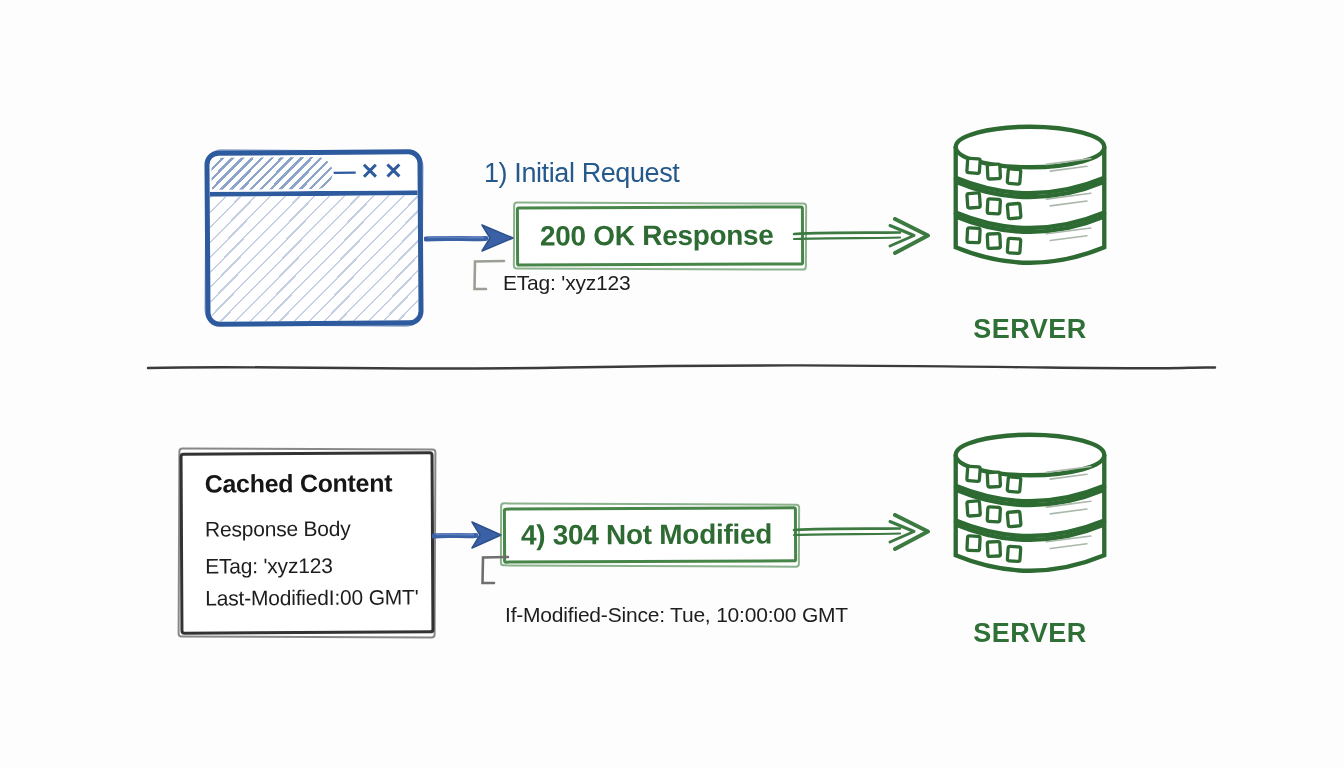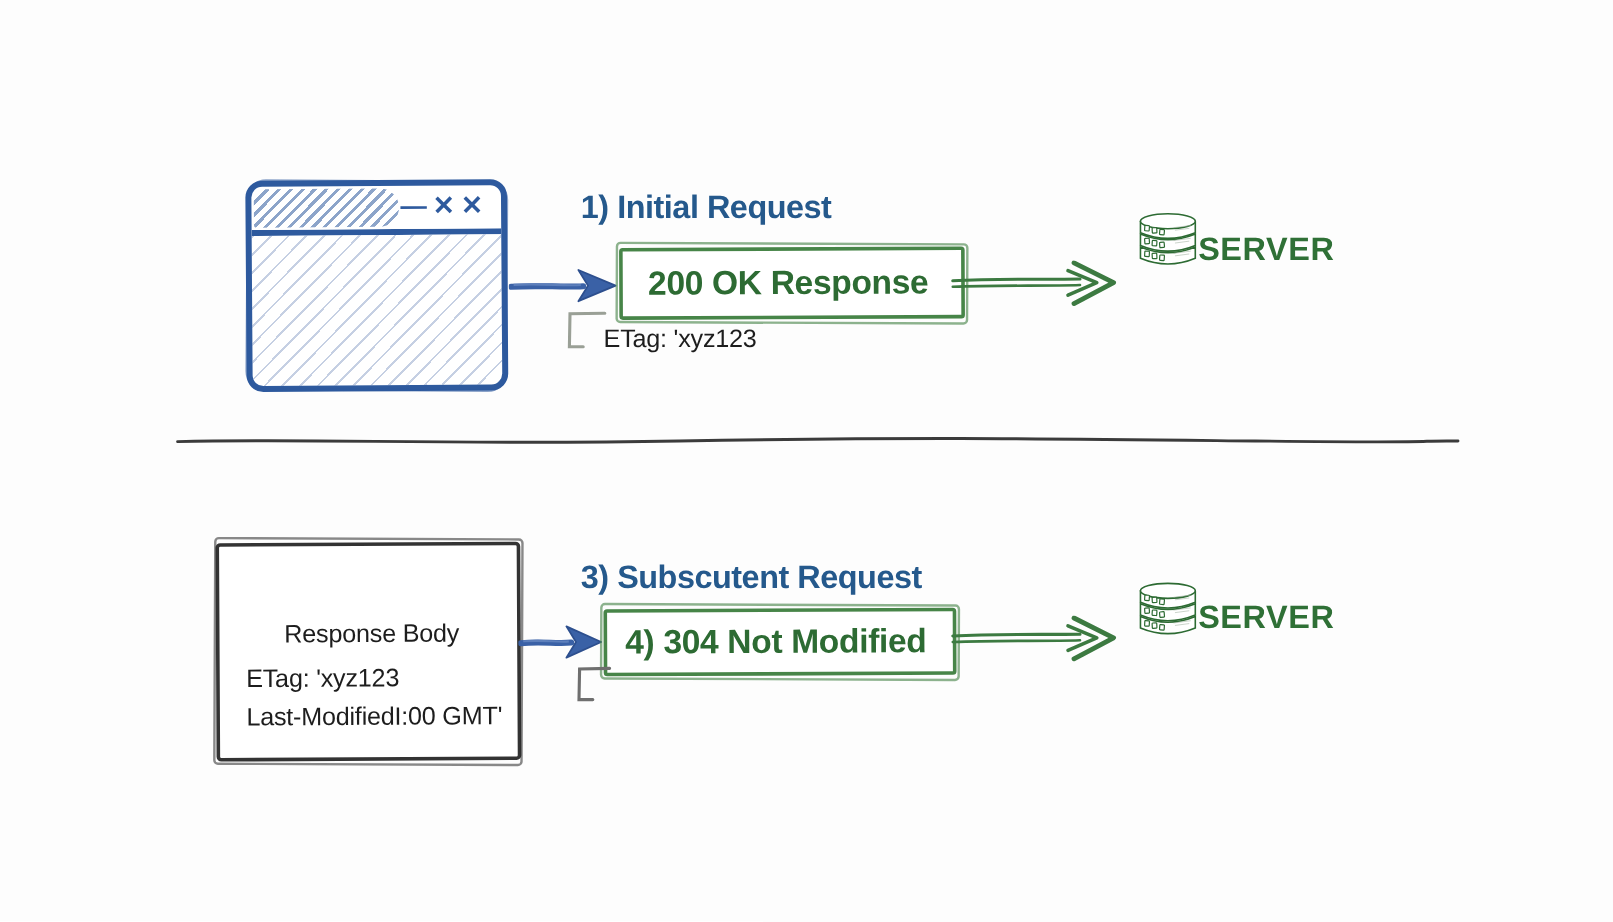--- a/index.html
+++ b/index.html
@@ -54,32 +54,32 @@
     position:absolute;right:10px;top:2px;color:#2e5a9e;font-weight:700;
     font-size:22px;letter-spacing:5px;line-height:30px;user-select:none;
   }
   .browser-body{
     position:absolute;left:0;top:41px;right:0;bottom:0;border-radius:0 0 9px 9px;
     background:repeating-linear-gradient(135deg, rgba(76,108,168,.32) 0 1.6px, transparent 1.6px 10.5px);
   }
 
   
   .step-label{
-    position:absolute;font-size:27px;font-weight:700;color:#25598c;
+    position:absolute;font-size:27px;font-weight:400;color:#25598c;
     letter-spacing:-.4px;white-space:nowrap;text-align:center;
   }
   .header-line{
     position:absolute;font-size:21px;color:#1d1d1d;white-space:nowrap;letter-spacing:-.2px;
   }
   .server-label{
     font-size:27px;font-weight:700;color:#2f7036;letter-spacing:.5px;text-align:center;
   }
   .cache-title{font-size:25px;font-weight:700;color:#161616;letter-spacing:-.3px;}
   .cache-line{font-size:21px;color:#1d1d1d;letter-spacing:-.2px;white-space:nowrap;}
-  .server-wrap{position:absolute;width:164px;display:flex;align-items:center;}
+  .server-wrap{position:absolute;width:164px;display:flex;flex-direction:column;align-items:center;gap:16px;}
 </style>
 </head>
 <body>
 
 <div class="stage">
 
   <div class="browser" style="left:205px;top:150px;width:208px;height:166px;">
     <div class="titlebar">
       <div class="titlebar-hatch"></div>
       <div class="win-controls"><span>—</span><span>✕✕</span></div>
@@ -141,26 +141,26 @@
       </g>
     </svg>
     <div class="server-label" style="margin-top:14px;">SERVER</div>
   </div>
 
   <svg class="abs" style="left:146px;top:360px;" width="1072" height="14" viewBox="0 0 1072 14">
     <path d="M2 8 C120 5 220 11 420 7.5 S 720 5.5 900 7.5 S 1020 7 1069 7.5" stroke="#3b3b3b" stroke-width="2.4" fill="none" stroke-linecap="round"></path>
   </svg>
 
   <div class="sketch-box cache-box" style="left:180px;top:452px;width:248px;height:176px;">
-    <div class="cache-line" style="position:absolute;left:22px;top:62px;margin-left:32px;">Response Body</div>
+    <div class="cache-title" style="position:absolute;left:22px;top:14px;">Cached Content</div>
+    <div class="cache-line" style="position:absolute;left:22px;top:62px;">Response Body</div>
     <div class="cache-line" style="position:absolute;left:22px;top:99px;">ETag: 'xyz123</div>
     <div class="cache-line" style="position:absolute;left:22px;top:131px;">Last-ModifiedI:00 GMT'</div>
   </div>
 
-  <div class="step-label" style="left:484px;top:466px;">3) Subscutent Request</div>
 
   <svg class="abs" style="left:432px;top:519px;" width="72" height="32" viewBox="0 0 72 32">
     <path d="M2 17 C18 15.5 32 17.5 44 16.5" stroke="#3a61a6" stroke-width="5" fill="none" stroke-linecap="round"></path>
     <path d="M4 15.4 C20 14 34 16.5 42 15.5" stroke="#5d7fbb" stroke-width="1.8" fill="none"></path>
     <path d="M40 3 L69 16 L40 29 L48 16 Z" fill="#3a61a6" stroke="#2d4f8e" stroke-width="1.5" stroke-linejoin="round"></path>
   </svg>
 
   <div class="sketch-box green-box" style="left:503px;top:507px;width:288px;height:50px;">
     <span class="box-text" style="padding-left:15px;">4) 304 Not Modified</span>
   </div>
@@ -169,20 +169,21 @@
     <path d="M2 17 C40 15 78 16 108 15.5" stroke="#3c7a41" stroke-width="2.6" fill="none" stroke-linecap="round"></path>
     <path d="M2 22 C40 20.5 80 21.5 108 20.5" stroke="#3c7a41" stroke-width="2.2" fill="none" stroke-linecap="round"></path>
     <path d="M103 2 L136 18.5 L103 36" stroke="#3c7a41" stroke-width="4" fill="none" stroke-linejoin="round" stroke-linecap="round"></path>
     <path d="M98 8.5 L122 18.5 L98 29" stroke="#3c7a41" stroke-width="3" fill="none" stroke-linejoin="round" stroke-linecap="round"></path>
   </svg>
 
   <svg class="abs" style="left:474px;top:554px;" width="36" height="34" viewBox="0 0 36 34">
     <path d="M34 3 L9 3.5 L8.5 29 L20 29" stroke="#6f6f6f" stroke-width="2.6" fill="none" stroke-linecap="round"></path>
   </svg>
 
+  <div class="header-line" style="left:505px;top:603px;">If-Modified-Since: Tue, 10:00:00 GMT</div>
 
   <div class="server-wrap" style="left:948px;top:426px;">
     <svg width="164" height="166" viewBox="0 0 170 172">
       <g stroke="#2d6b33" stroke-width="4.5" fill="#ffffff" stroke-linecap="round">
         <path d="M8 30 L8 62 Q85 94 162 62 L162 30"></path>
         <ellipse cx="85" cy="30" rx="77" ry="21"></ellipse>
         <path d="M8 66 Q85 98 162 66 L162 98 Q85 130 8 98 Z"></path>
         <path d="M8 102 Q85 134 162 102 L162 134 Q85 166 8 134 Z"></path>
       </g>
       <g stroke="#2d6b33" stroke-width="3.4" fill="#ffffff">

